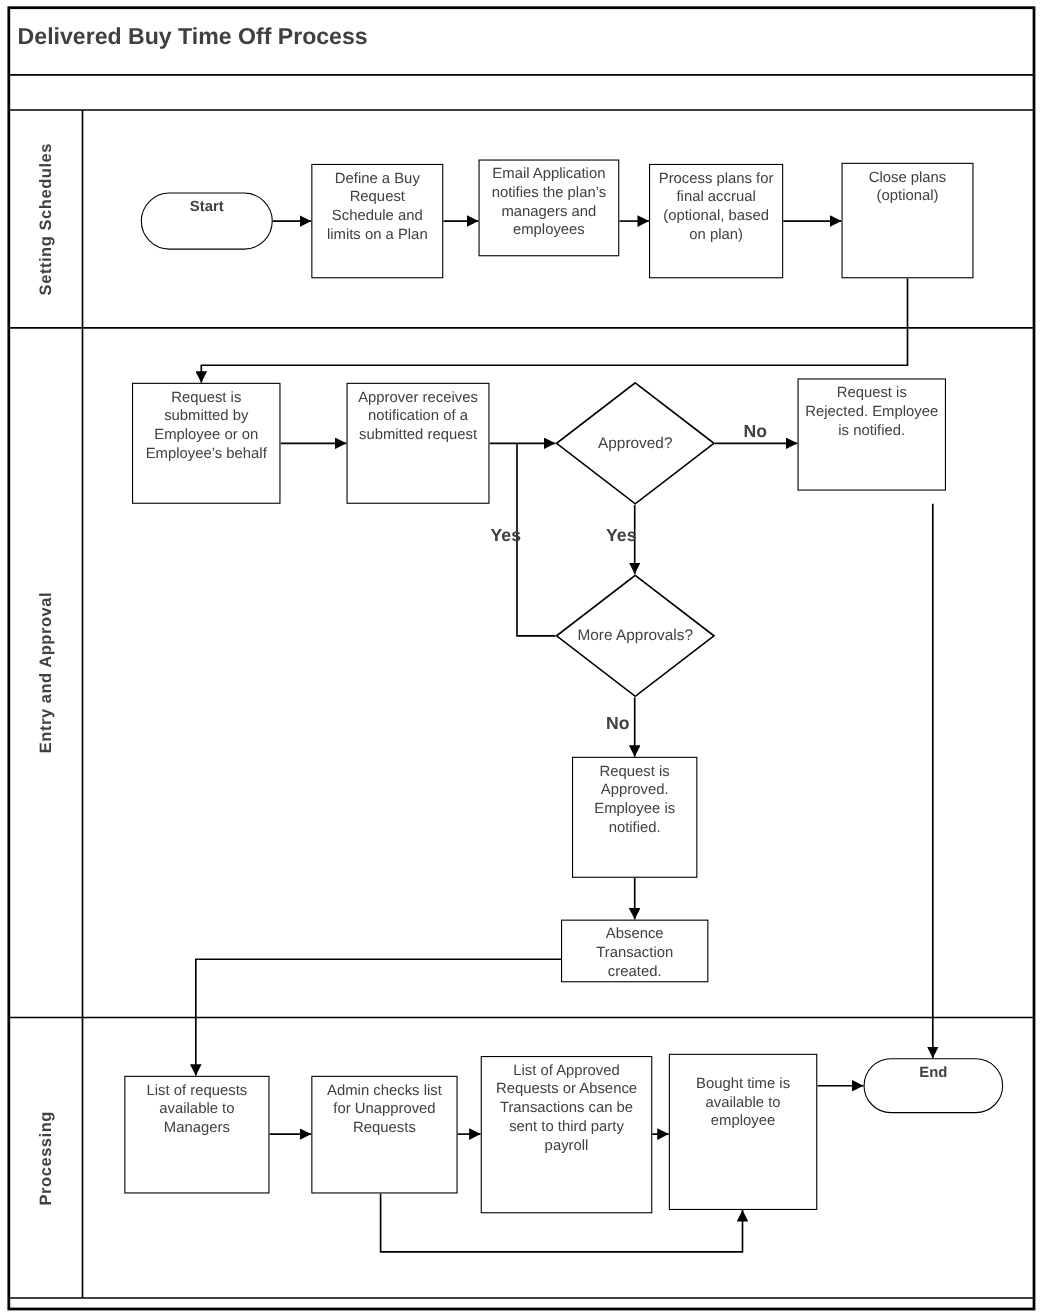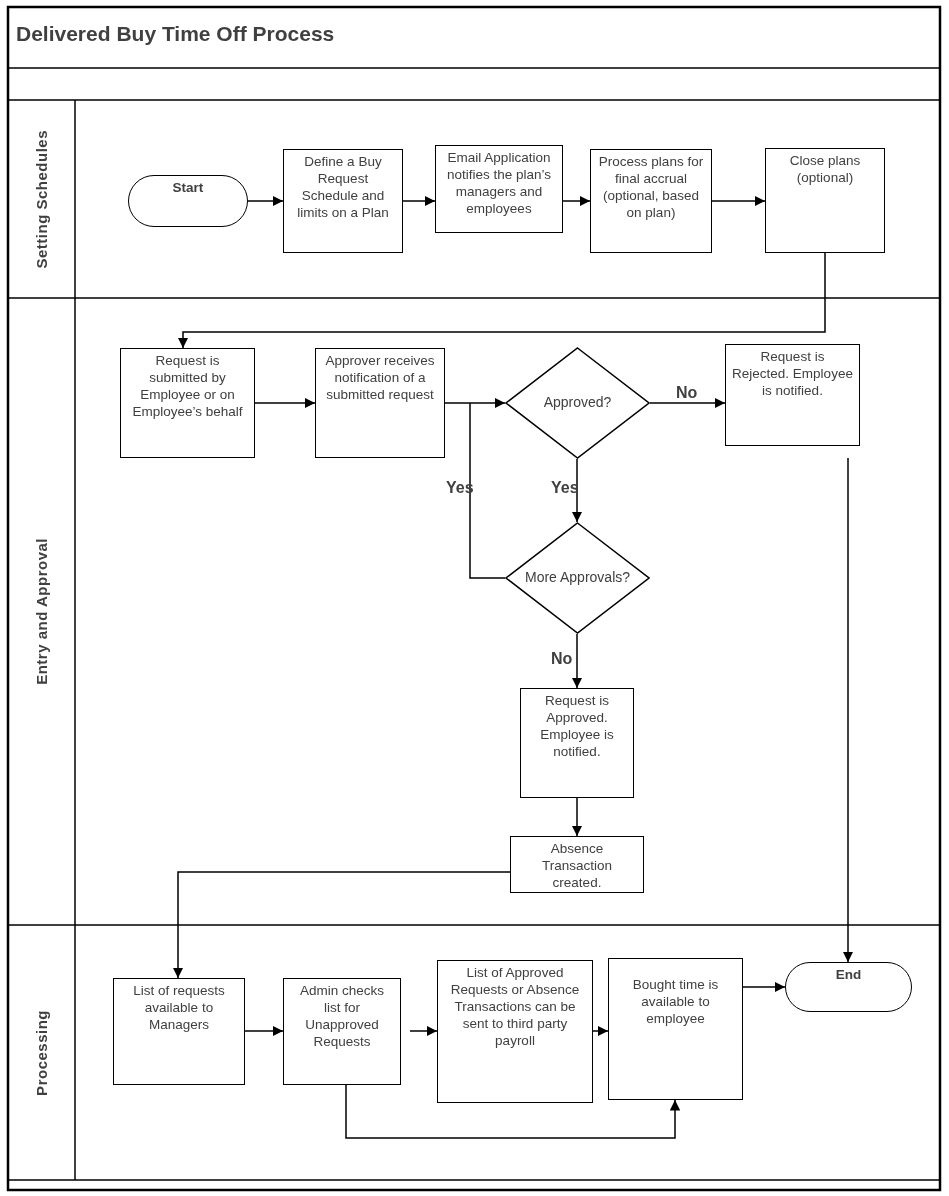--- a/index.html
+++ b/index.html
@@ -145,21 +145,21 @@
   </div>
 
   <div class="edge-label" style="left:676px;top:384px;">No</div>
   <div class="edge-label" style="left:446px;top:479px;">Yes</div>
   <div class="edge-label" style="left:551px;top:479px;">Yes</div>
   <div class="edge-label" style="left:551px;top:650px;">No</div>
 
   <div class="node" style="left:113px;top:978px;width:132px;height:107px;">
     <span>List of requests available to Managers</span>
   </div>
-  <div class="node" style="left:283px;top:978px;width:118px;height:107px;">
+  <div class="node" style="left:283px;top:978px;width:133px;height:107px;">
     <span>Admin checks list for Unapproved Requests</span>
   </div>
   <div class="node" style="left:437px;top:960px;width:156px;height:143px;">
     <span>List of Approved Requests or Absence Transactions can be sent to third party payroll</span>
   </div>
   <div class="node" style="left:608px;top:958px;width:135px;height:142px;">
     <span class="gap"></span>
     <span>Bought time is available to employee</span>
   </div>
   <div class="node stadium" style="left:785px;top:962px;width:127px;height:50px;">

